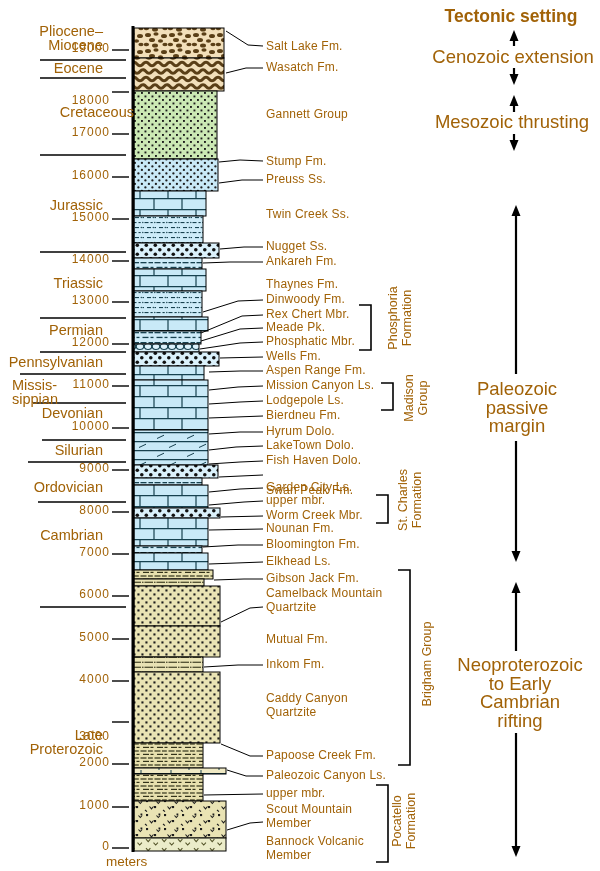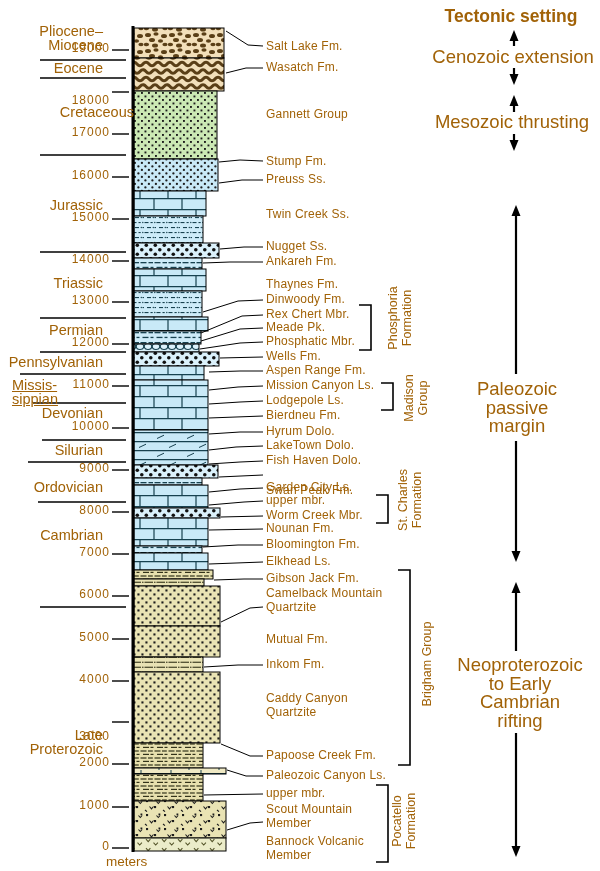--- a/index.html
+++ b/index.html
@@ -3,21 +3,21 @@
 <meta charset="utf-8">
 <style>
   html,body{margin:0;padding:0;background:#ffffff;}
   #stage{position:relative;width:600px;height:871px;background:#ffffff;overflow:hidden;
          font-family:"Liberation Sans",sans-serif;color:#a16207;}
   #svg-diagram{position:absolute;left:0;top:0;}
   .txt{position:absolute;}
   .tick{font-size:12px;letter-spacing:1px;width:108px;text-align:right;white-space:pre;}
   .period{font-size:14.5px;line-height:14px;white-space:pre;}
   .period.right{left:0;width:103px;text-align:right;}
-  .period.left{left:12px;text-align:left;text-decoration:underline;}
+  .period.left{left:12px;text-align:left;}
   .flabel{left:266px;font-size:12px;line-height:13.5px;letter-spacing:0.2px;white-space:pre;}
   .blabel{font-size:12.5px;line-height:13.5px;text-align:center;white-space:pre;
           transform:translate(-50%,-50%) rotate(-90deg);transform-origin:center center;}
   .tect{font-size:18.5px;line-height:18.5px;text-align:center;transform:translateX(-50%);white-space:pre;}
   .tect-title{position:absolute;left:430px;top:6px;width:162px;text-align:center;
               font-weight:bold;font-size:17.5px;}
   .meters{position:absolute;left:106px;top:854px;font-size:13.5px;}
 </style>
 </head>
 <body>

